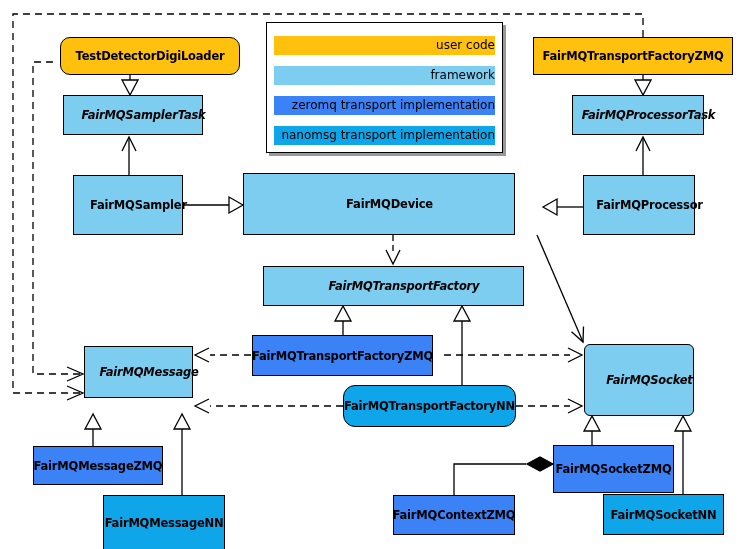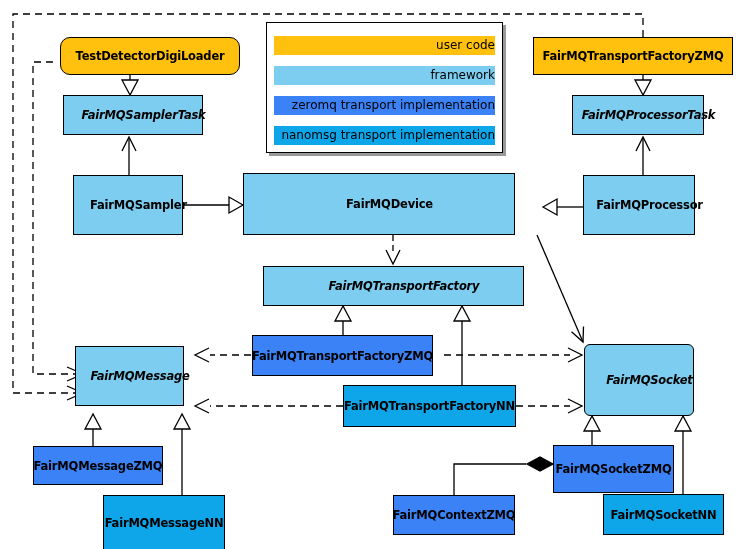--- a/index.html
+++ b/index.html
@@ -38,24 +38,24 @@
 
   
   #n-digiloader       { left: 60px;  top: 37px;  width: 180px; height: 38px; border-radius: 10px; }
   #n-recotask         { left: 533px; top: 37px;  width: 200px; height: 38px; }
   #n-samplertask      { left: 63px;  top: 95px;  width: 140px; height: 40px; }
   #n-processortask    { left: 572px; top: 95px;  width: 132px; height: 40px; }
   #n-sampler          { left: 73px;  top: 175px; width: 110px; height: 60px; }
   #n-device           { left: 243px; top: 173px; width: 272px; height: 62px; }
   #n-processor        { left: 583px; top: 175px; width: 112px; height: 60px; }
   #n-transportfactory { left: 263px; top: 266px; width: 261px; height: 40px; }
-  #n-message          { left: 75px;  top: 346px; width: 109px; height: 60px; }
+  #n-message          { left: 84px;  top: 346px; width: 109px; height: 52px; }
   #n-socket           { left: 584px; top: 344px; width: 110px; height: 72px; border-radius: 6px; }
   #n-tfzmq            { left: 252px; top: 335px; width: 181px; height: 41px; }
-  #n-tfnn             { left: 343px; top: 385px; width: 173px; height: 42px; }
+  #n-tfnn             { left: 343px; top: 385px; width: 173px; height: 42px; border-radius: 12px; }
   #n-msgzmq           { left: 33px;  top: 446px; width: 130px; height: 39px; }
   #n-msgnn            { left: 103px; top: 495px; width: 122px; height: 56px; }
   #n-contextzmq       { left: 393px; top: 495px; width: 122px; height: 40px; }
   #n-socketzmq        { left: 553px; top: 445px; width: 121px; height: 48px; }
   #n-socketnn         { left: 603px; top: 494px; width: 121px; height: 41px; }
 
   .legend {
     position: absolute;
     left: 266px; top: 22px;
     width: 237px; height: 131px;

